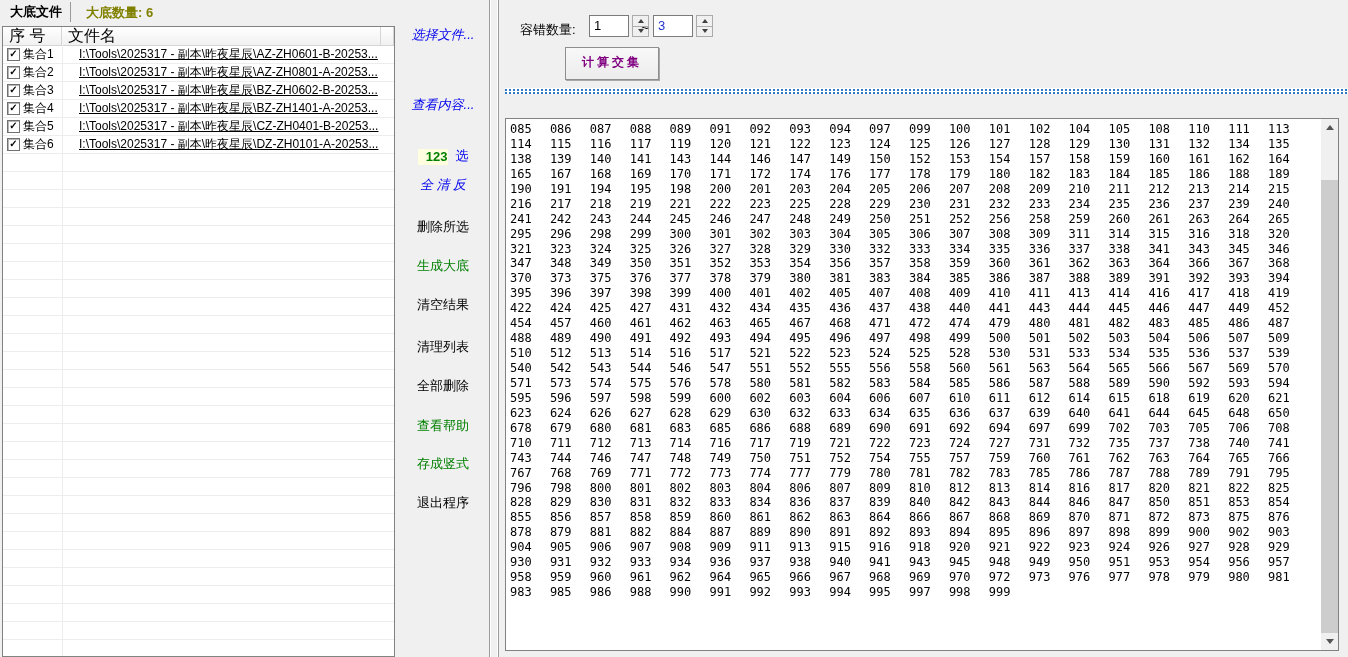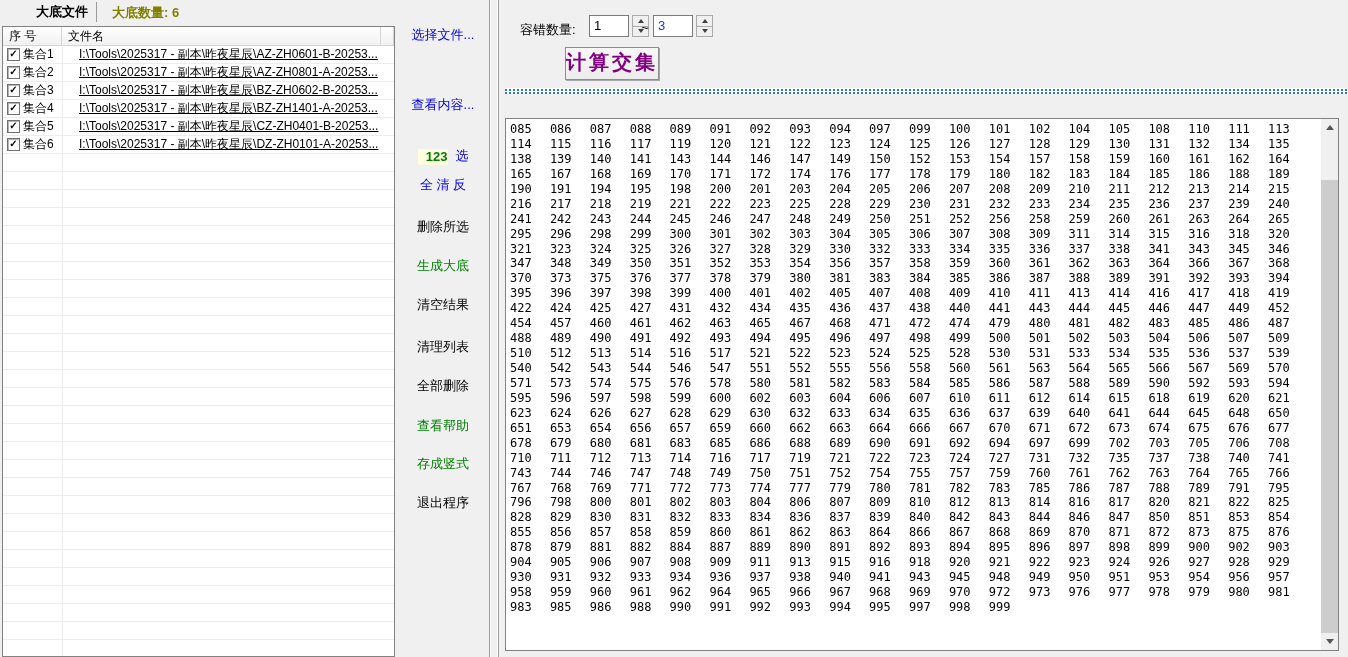--- a/index.html
+++ b/index.html
@@ -1,41 +1,41 @@
 <!DOCTYPE html>
 <html><head>
 <meta charset="utf-8">
 <style>
   html,body{margin:0;padding:0;}
   body{font-family:"Liberation Sans",sans-serif;background:#f0f0f0;}
   #app{position:relative;width:1348px;height:657px;background:#f0f0f0;overflow:hidden;font-size:13px;color:#000;}
 
   
-  #tabbar{position:absolute;left:0;top:0;width:396px;height:24px;margin-left:26px;}
+  #tabbar{position:absolute;left:0;top:0;width:396px;height:24px;}
   #file-tab{position:absolute;left:2px;top:2px;height:20px;line-height:20px;padding:0 8px;border-right:1px solid #9a9a9a;font-weight:bold;}
   #dadi-count{position:absolute;left:86px;top:4px;color:#808000;font-weight:bold;}
 
   
   #file-list{position:absolute;left:2px;top:26px;width:393px;height:631px;background:#fff;border:1px solid #828282;box-sizing:border-box;}
   #list-header{display:flex;height:18px;border-bottom:1px solid #d5d5d5;background:linear-gradient(#ffffff,#f1f1f1);}
-  #list-header .hc{box-sizing:border-box;border-right:1px solid #d5d5d5;padding:2px 6px;height:18px;line-height:14px;font-size:12px;white-space:nowrap;overflow:hidden;}
+  #list-header .hc{box-sizing:border-box;border-right:1px solid #d5d5d5;padding:2px 6px;height:18px;line-height:14px;font-size:16px;white-space:nowrap;overflow:hidden;}
   .hc.seq{width:59px;}
   .hc.name{flex:1;}
   .hc.stub{width:9px;border-right:none;}
   #col-line{position:absolute;left:59px;top:18px;bottom:0;width:1px;background:#ededed;}
   #file-rows{position:relative;}
   .frow{display:flex;height:17px;line-height:17px;border-bottom:1px solid #ededed;font-size:12px;white-space:nowrap;}
   .frow .c1{width:59px;display:flex;align-items:center;padding-left:4px;box-sizing:border-box;}
   .frow .c2{flex:1;overflow:hidden;padding-left:17px;text-decoration:underline;}
   .cb{display:inline-block;width:11px;height:11px;line-height:10px;margin-right:3px;background:#fff;border:1px solid #707070;box-shadow:inset 1px 1px 0 #b5b5b5;font-size:10px;text-align:center;font-weight:bold;}
 
   
   #actions{position:absolute;left:397px;top:0;width:92px;height:657px;}
   .act{position:absolute;width:100%;text-align:center;cursor:pointer;white-space:nowrap;}
-  .blue{color:#0000ee;}
+  .blue{color:#0000ee;font-style:italic;}
   .green{color:#008000;}
   .black{color:#000;}
   #quick-row{position:absolute;top:147px;width:100%;text-align:center;}
   #quick-input{display:inline-block;width:30px;height:16px;line-height:16px;background:#ffffe0;color:#008000;font-weight:bold;text-align:right;vertical-align:middle;}
   #quick-label{color:#0000ee;margin-left:8px;cursor:pointer;}
 
   
   #splitter{position:absolute;left:489px;top:0;width:8px;height:657px;background:#f0f0f0;border-left:1px solid #9d9d9d;border-right:1px solid #9d9d9d;box-shadow:inset 1px 0 0 #fff, inset -1px 0 0 #fff;}
 
   
@@ -45,21 +45,21 @@
   #tol-min{left:92px;top:15px;width:40px;height:22px;}
   #tol-max{left:156px;top:15px;width:40px;height:22px;color:#2233cc;}
   .spin{position:absolute;width:17px;height:22px;display:flex;flex-direction:column;}
   .spin .sb{flex:1;background:#f0f0f0;border:1px solid #ababab;box-sizing:border-box;display:flex;align-items:center;justify-content:center;}
   .spin .sb + .sb{border-top:none;}
   .tri-up{width:0;height:0;border-left:3px solid transparent;border-right:3px solid transparent;border-bottom:4px solid #404040;}
   .tri-dn{width:0;height:0;border-left:3px solid transparent;border-right:3px solid transparent;border-top:4px solid #404040;}
   #spin-min{left:135px;top:15px;}
   #spin-max{left:199px;top:15px;}
   #tilde{position:absolute;left:140px;top:20px;width:16px;text-align:center;left:139px;}
-  #calc-btn{position:absolute;left:68px;top:47px;width:92px;height:31px;background:linear-gradient(#f8f8f8,#ececec);border:1px solid #8e8e8e;box-shadow:1px 1px 0 #a8a8a8;color:#800080;font-weight:bold;font-size:20px;letter-spacing:3px;text-align:center;line-height:29px;cursor:pointer;}
+  #calc-btn{position:absolute;left:68px;top:47px;width:92px;height:31px;background:linear-gradient(#f8f8f8,#ececec);border:1px solid #8e8e8e;box-shadow:1px 1px 0 #a8a8a8;color:#800080;font-weight:bold;font-size:12px;letter-spacing:3px;text-align:center;line-height:29px;cursor:pointer;}
 
   
   #dotline{position:absolute;left:8px;top:88px;right:0;height:6px;
     background:
       repeating-linear-gradient(90deg, rgba(255,255,255,0) 0 2px, #fff 2px 4px),
       repeating-linear-gradient(0deg, #2e7ac2 0 2px, #fff 2px 3px, #2e7ac2 3px 5px, #fff 5px 6px);}
 
   
   #result-line{position:absolute;left:12px;top:99px;color:#008000;font-weight:bold;margin-top:23px;}
   #perrow{position:absolute;right:2px;top:97px;height:20px;}
@@ -333,21 +333,20 @@
           <div class="num-row">370 373 375 376 377 378 379 380 381 383 384 385 386 387 388 389 391 392 393 394</div>
           <div class="num-row">395 396 397 398 399 400 401 402 405 407 408 409 410 411 413 414 416 417 418 419</div>
           <div class="num-row">422 424 425 427 431 432 434 435 436 437 438 440 441 443 444 445 446 447 449 452</div>
           <div class="num-row">454 457 460 461 462 463 465 467 468 471 472 474 479 480 481 482 483 485 486 487</div>
           <div class="num-row">488 489 490 491 492 493 494 495 496 497 498 499 500 501 502 503 504 506 507 509</div>
           <div class="num-row">510 512 513 514 516 517 521 522 523 524 525 528 530 531 533 534 535 536 537 539</div>
           <div class="num-row">540 542 543 544 546 547 551 552 555 556 558 560 561 563 564 565 566 567 569 570</div>
           <div class="num-row">571 573 574 575 576 578 580 581 582 583 584 585 586 587 588 589 590 592 593 594</div>
           <div class="num-row">595 596 597 598 599 600 602 603 604 606 607 610 611 612 614 615 618 619 620 621</div>
           <div class="num-row">623 624 626 627 628 629 630 632 633 634 635 636 637 639 640 641 644 645 648 650</div>
-          <div class="num-row">651 653 654 656 657 659 660 662 663 664 666 667 670 671 672 673 674 675 676 677</div>
           <div class="num-row">678 679 680 681 683 685 686 688 689 690 691 692 694 697 699 702 703 705 706 708</div>
           <div class="num-row">710 711 712 713 714 716 717 719 721 722 723 724 727 731 732 735 737 738 740 741</div>
           <div class="num-row">743 744 746 747 748 749 750 751 752 754 755 757 759 760 761 762 763 764 765 766</div>
           <div class="num-row">767 768 769 771 772 773 774 777 779 780 781 782 783 785 786 787 788 789 791 795</div>
           <div class="num-row">796 798 800 801 802 803 804 806 807 809 810 812 813 814 816 817 820 821 822 825</div>
           <div class="num-row">828 829 830 831 832 833 834 836 837 839 840 842 843 844 846 847 850 851 853 854</div>
           <div class="num-row">855 856 857 858 859 860 861 862 863 864 866 867 868 869 870 871 872 873 875 876</div>
           <div class="num-row">878 879 881 882 884 887 889 890 891 892 893 894 895 896 897 898 899 900 902 903</div>
           <div class="num-row">904 905 906 907 908 909 911 913 915 916 918 920 921 922 923 924 926 927 928 929</div>
           <div class="num-row">930 931 932 933 934 936 937 938 940 941 943 945 948 949 950 951 953 954 956 957</div>

